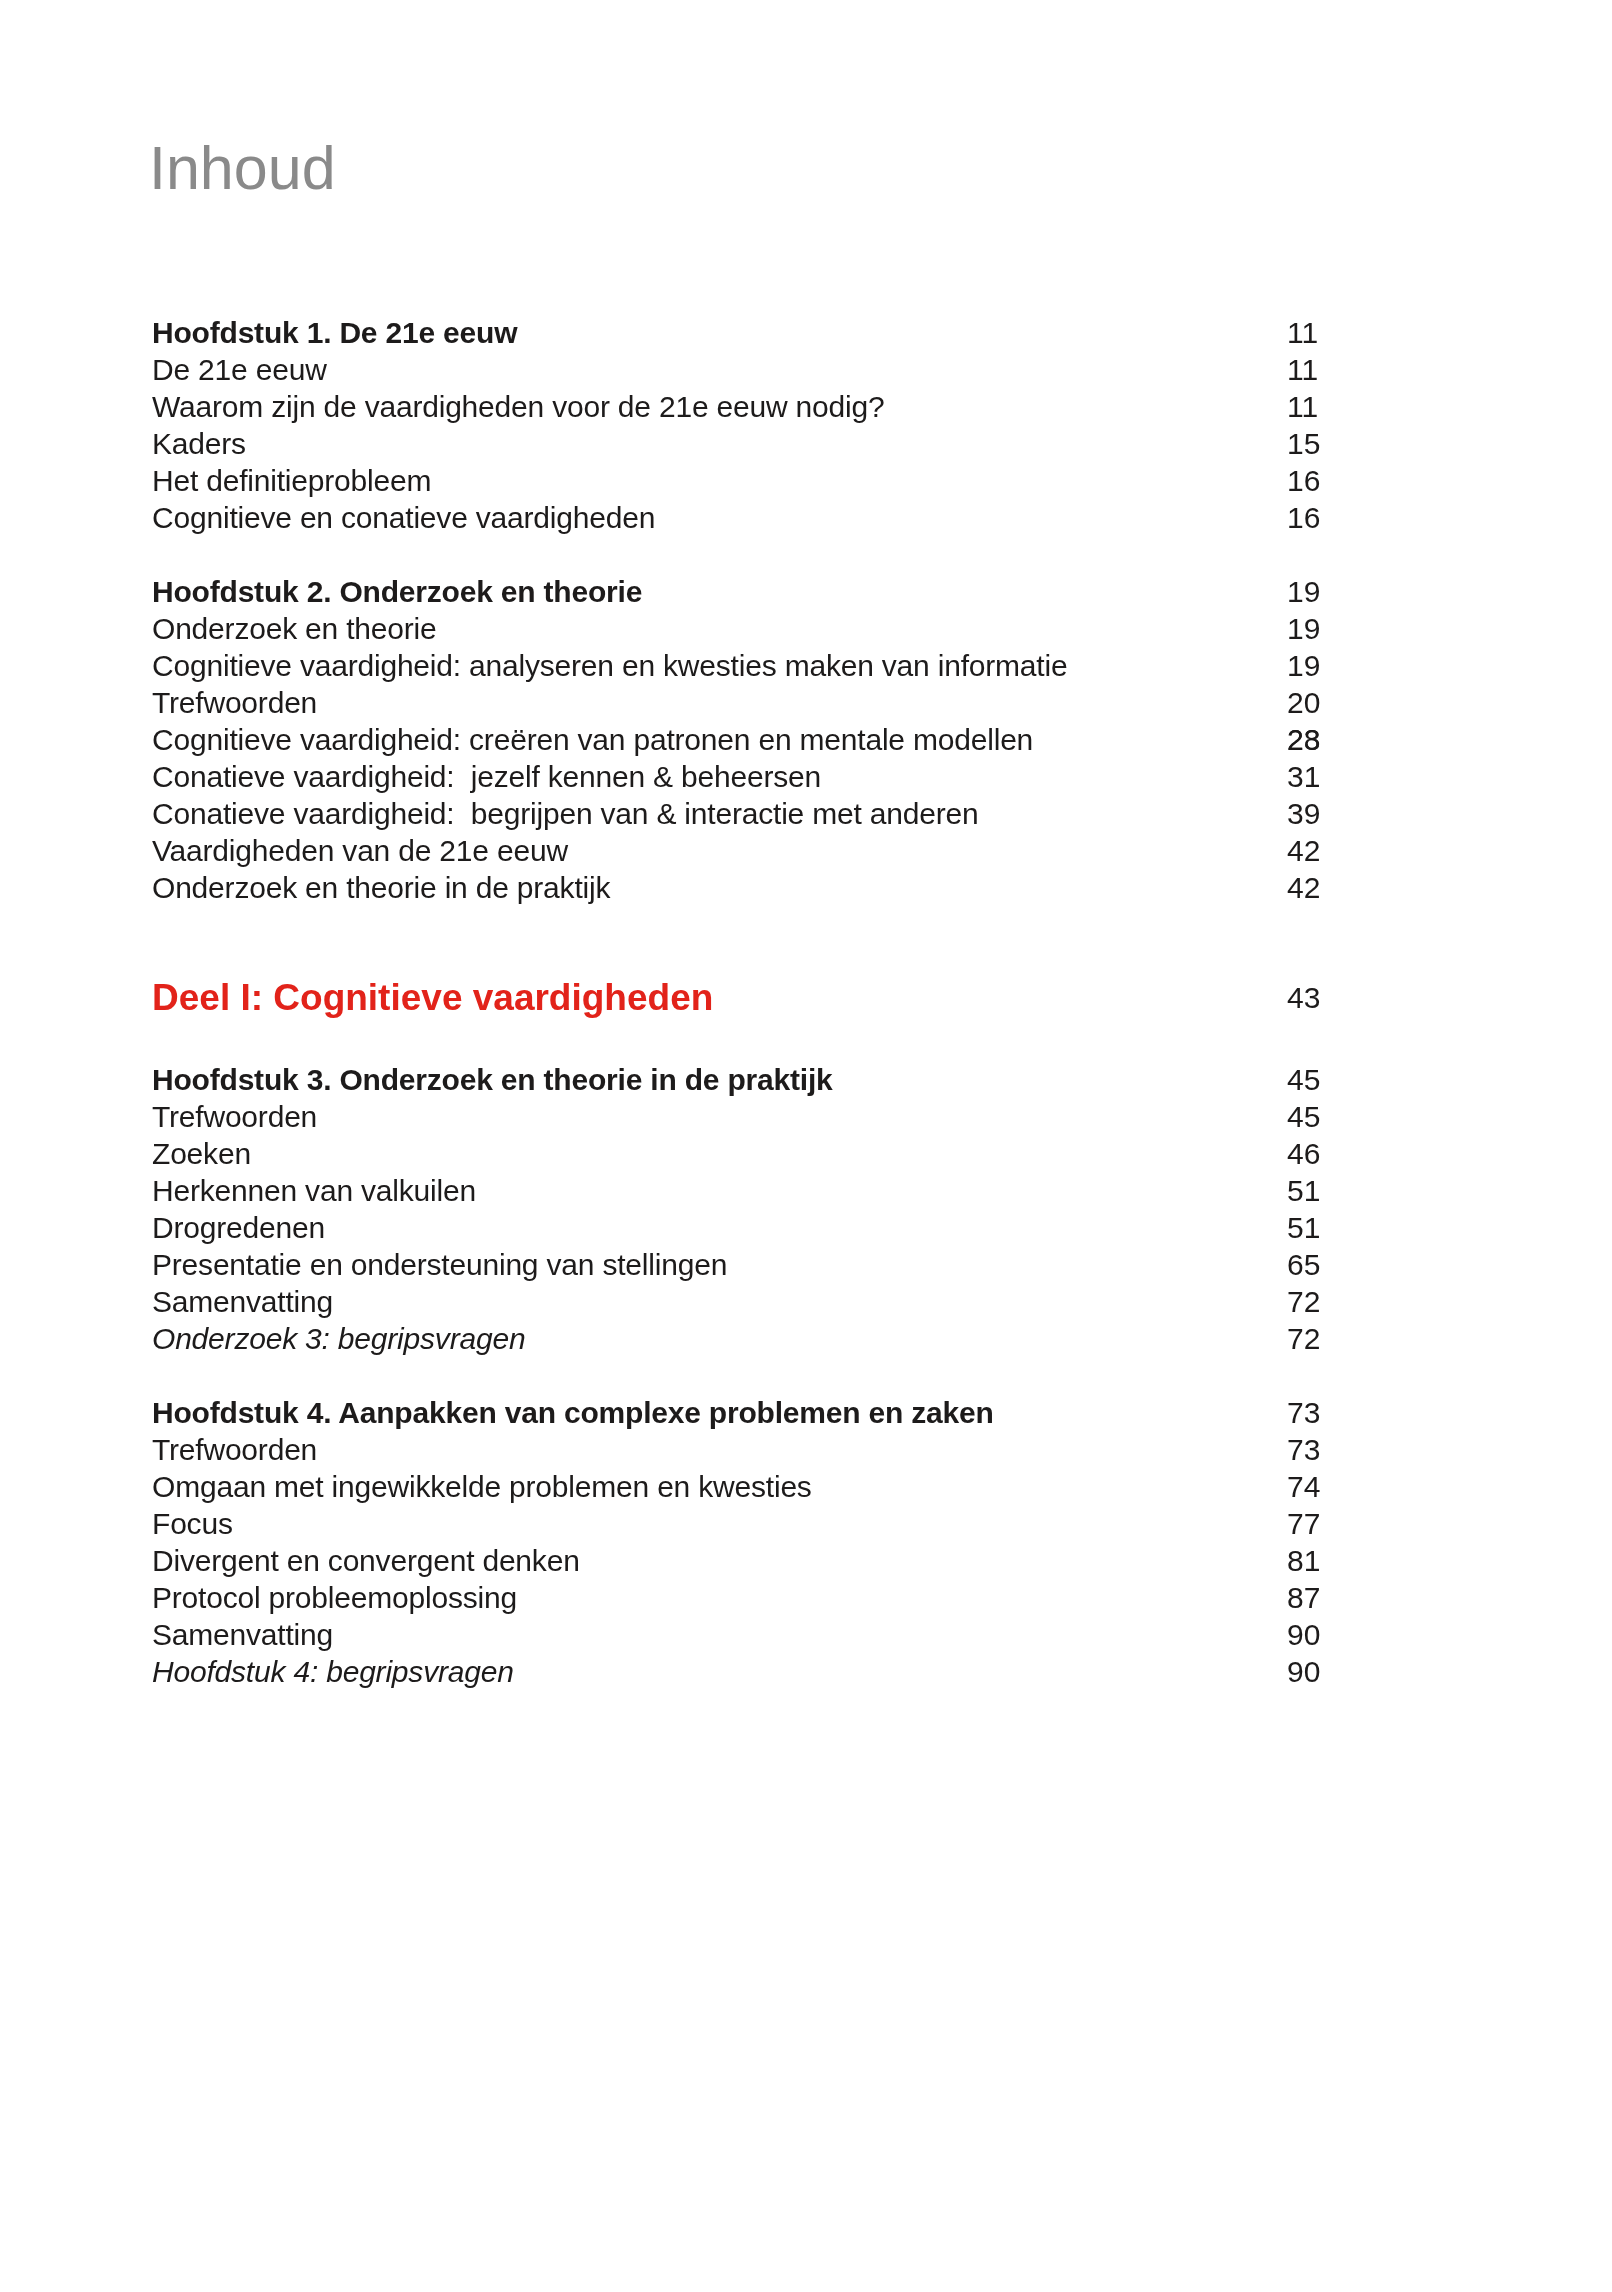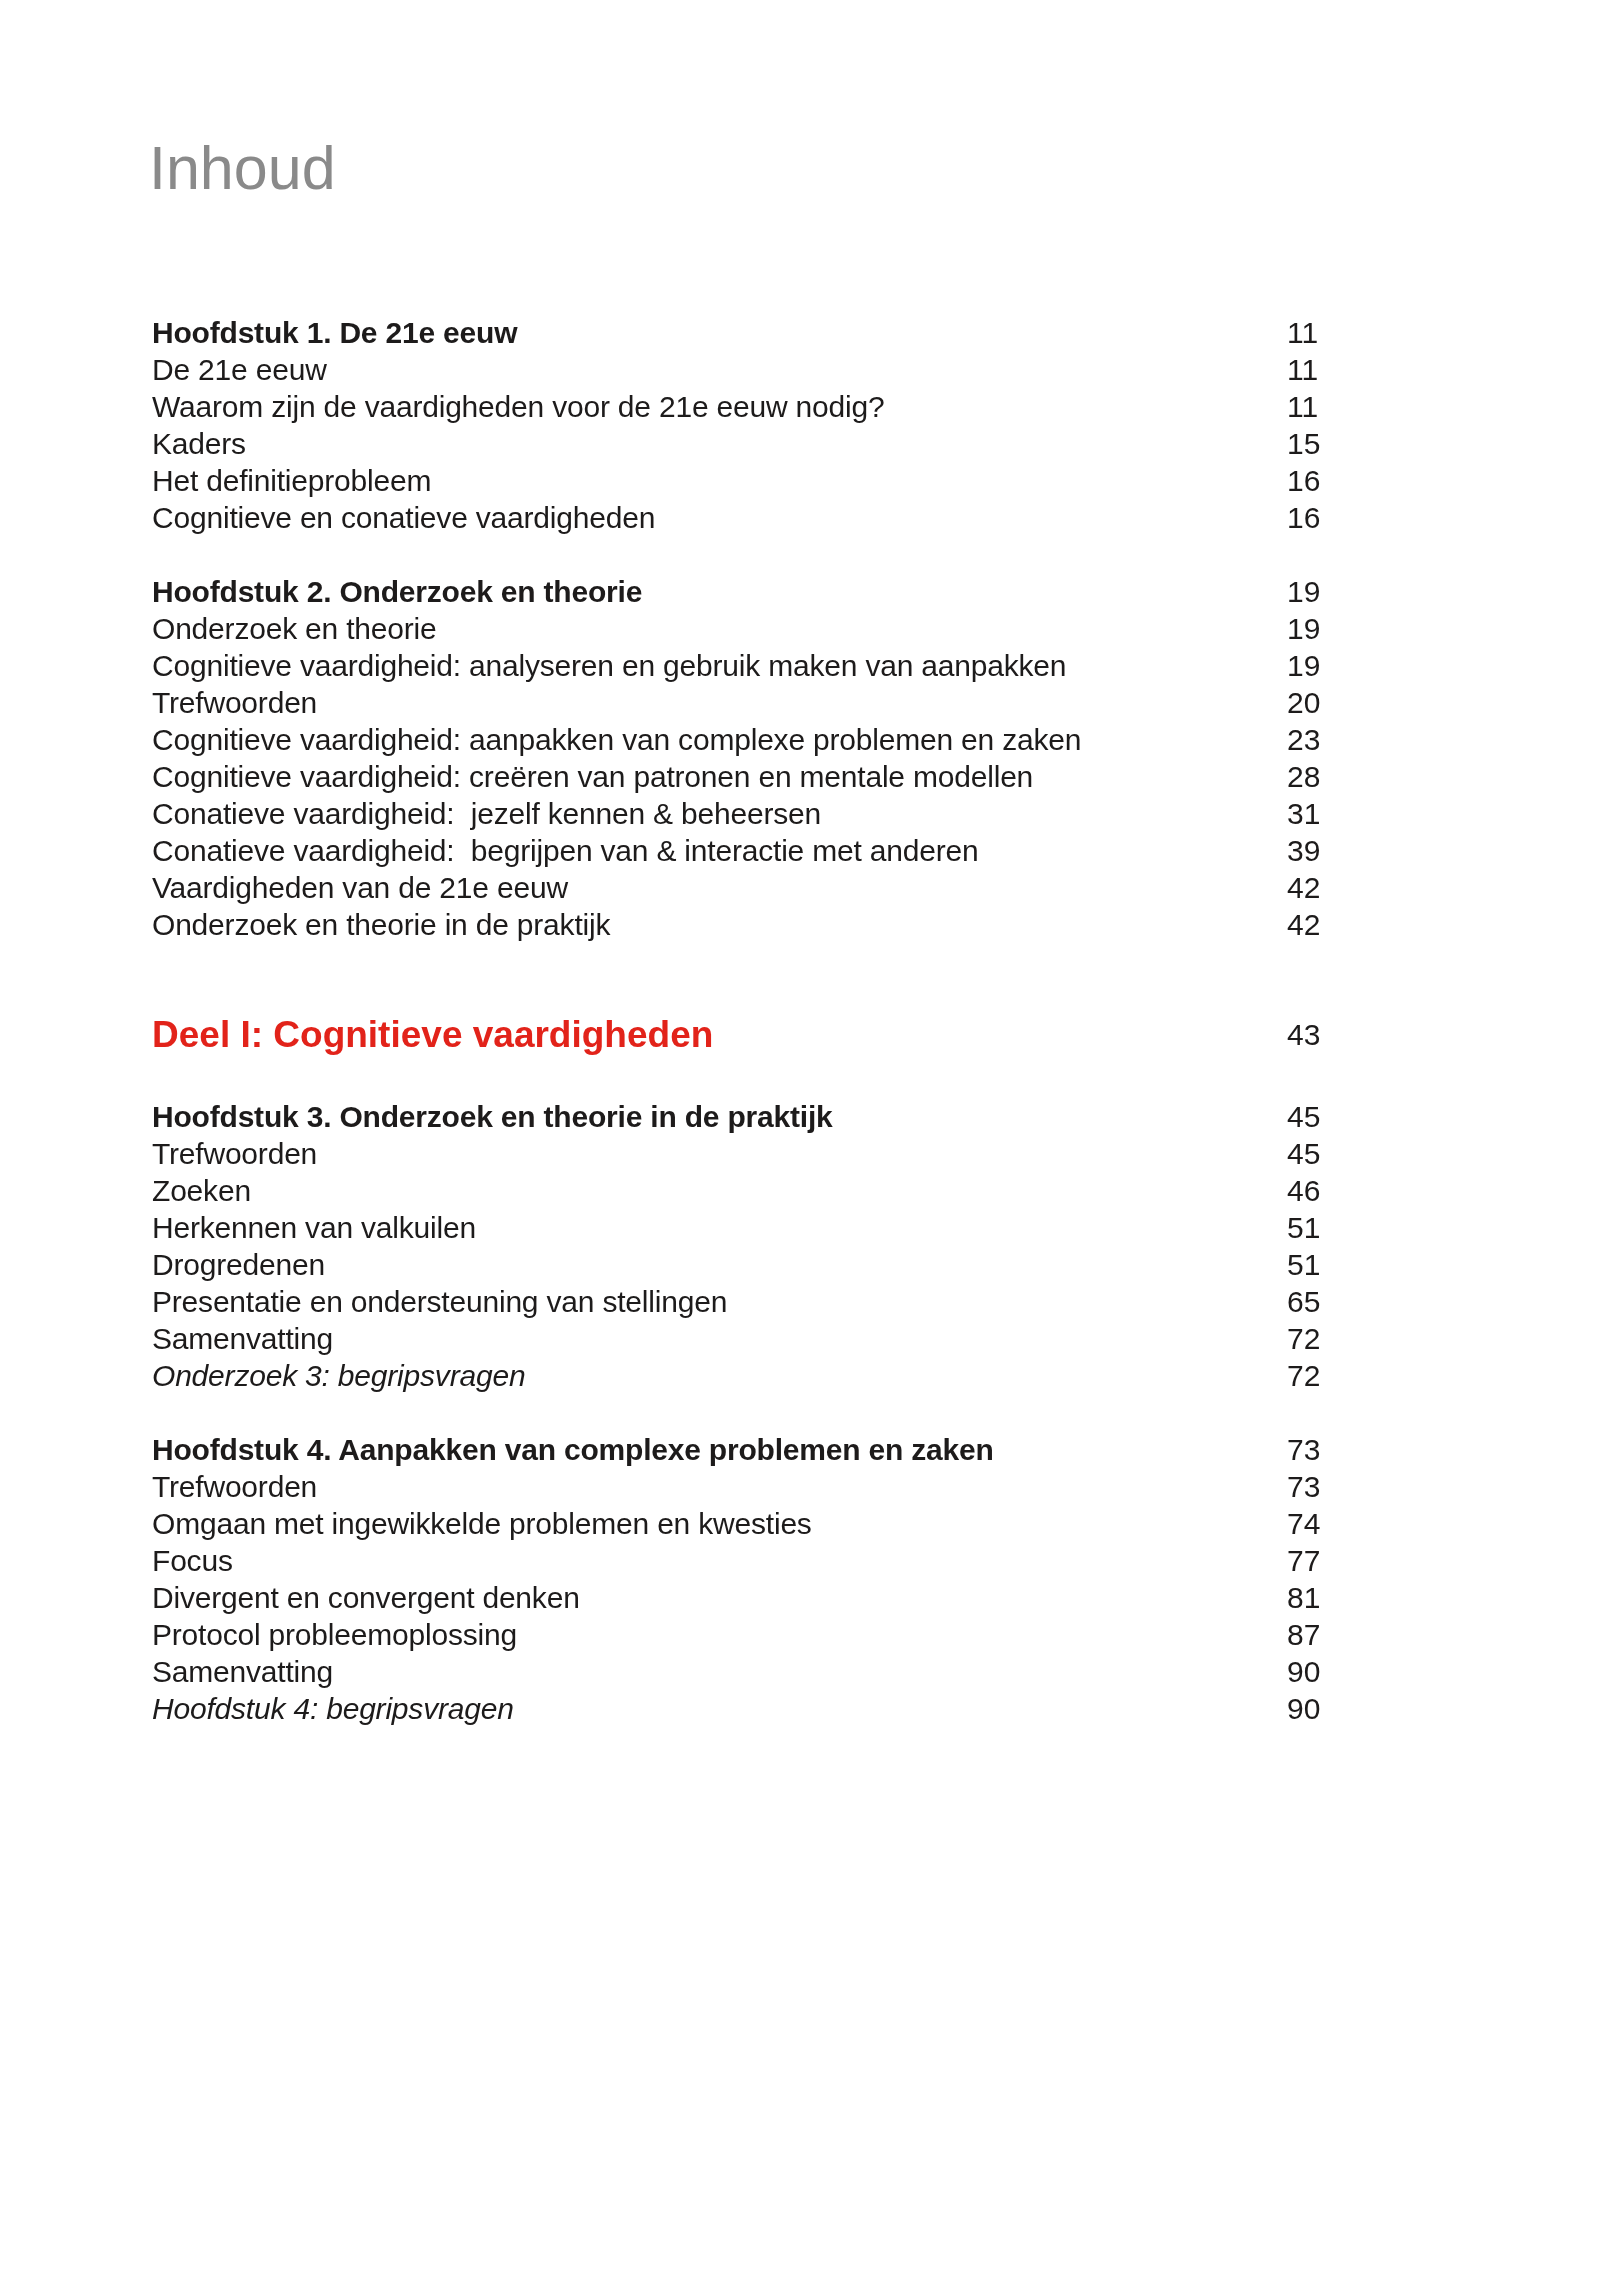--- a/index.html
+++ b/index.html
@@ -77,23 +77,23 @@
         <div class="row bold"><span class="label">Hoofdstuk 1. De 21e eeuw</span><span class="pagenum">11</span></div>
         <div class="row"><span class="label">De 21e eeuw</span><span class="pagenum">11</span></div>
         <div class="row"><span class="label">Waarom zijn de vaardigheden voor de 21e eeuw nodig?</span><span class="pagenum">11</span></div>
         <div class="row"><span class="label">Kaders</span><span class="pagenum">15</span></div>
         <div class="row"><span class="label">Het definitieprobleem</span><span class="pagenum">16</span></div>
         <div class="row"><span class="label">Cognitieve en conatieve vaardigheden</span><span class="pagenum">16</span></div>
       </section>
       <section class="group sec-hoofdstuk-2">
         <div class="row bold"><span class="label">Hoofdstuk 2. Onderzoek en theorie</span><span class="pagenum">19</span></div>
         <div class="row"><span class="label">Onderzoek en theorie</span><span class="pagenum">19</span></div>
-        <div class="row"><span class="label">Cognitieve vaardigheid: analyseren en gebruik maken van aanpakken</span><span class="pagenum">19</span></div>
+        <div class="row"><span class="label">Cognitieve vaardigheid: analyseren en kwesties maken van informatie</span><span class="pagenum">19</span></div>
         <div class="row"><span class="label">Trefwoorden</span><span class="pagenum">20</span></div>
-        <div class="row"><span class="label">Cognitieve vaardigheid: aanpakken van complexe problemen en zaken</span><span class="pagenum">23</span></div>
+        <div class="row"><span class="pagenum">23</span></div>
         <div class="row"><span class="label">Cognitieve vaardigheid: creëren van patronen en mentale modellen</span><span class="pagenum">28</span></div>
         <div class="row"><span class="label">Conatieve vaardigheid:  jezelf kennen &amp; beheersen</span><span class="pagenum">31</span></div>
         <div class="row"><span class="label">Conatieve vaardigheid:  begrijpen van &amp; interactie met anderen</span><span class="pagenum">39</span></div>
         <div class="row"><span class="label">Vaardigheden van de 21e eeuw</span><span class="pagenum">42</span></div>
         <div class="row"><span class="label">Onderzoek en theorie in de praktijk</span><span class="pagenum">42</span></div>
       </section>
       <section class="group sec-deel-1">
         <div class="row part"><span class="label">Deel I: Cognitieve vaardigheden</span><span class="pagenum">43</span></div>
       </section>
       <section class="group sec-hoofdstuk-3">

